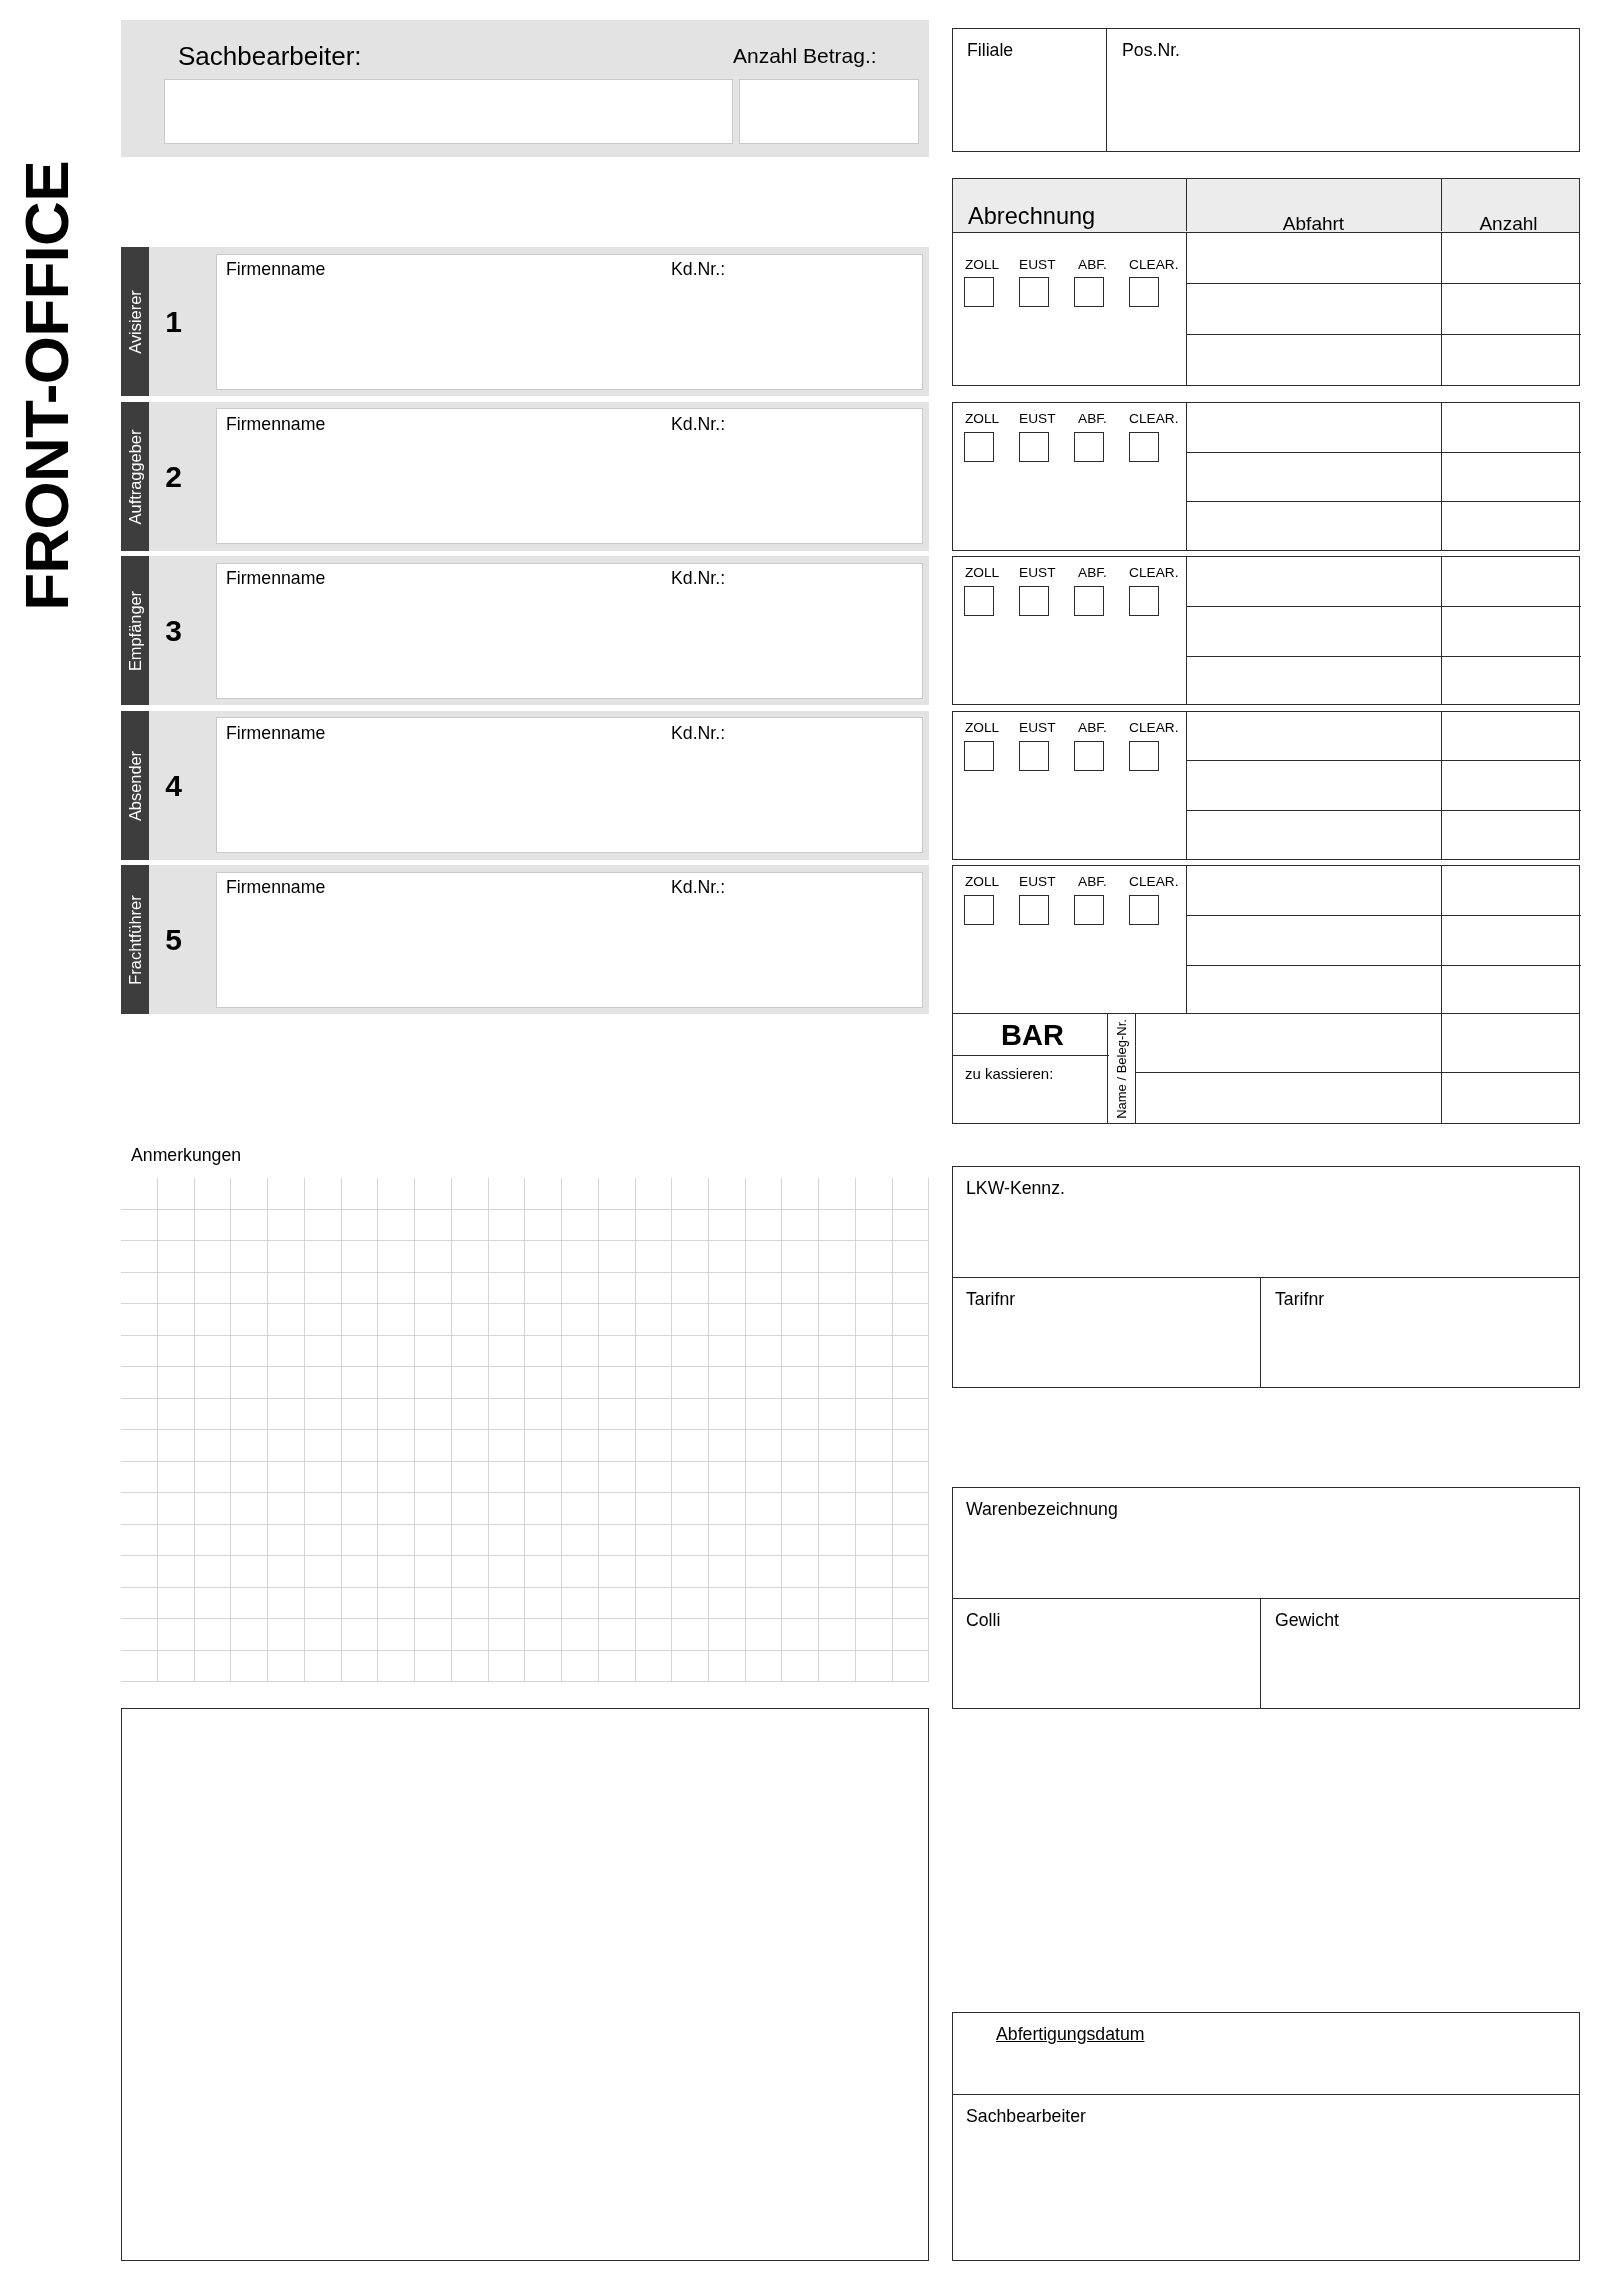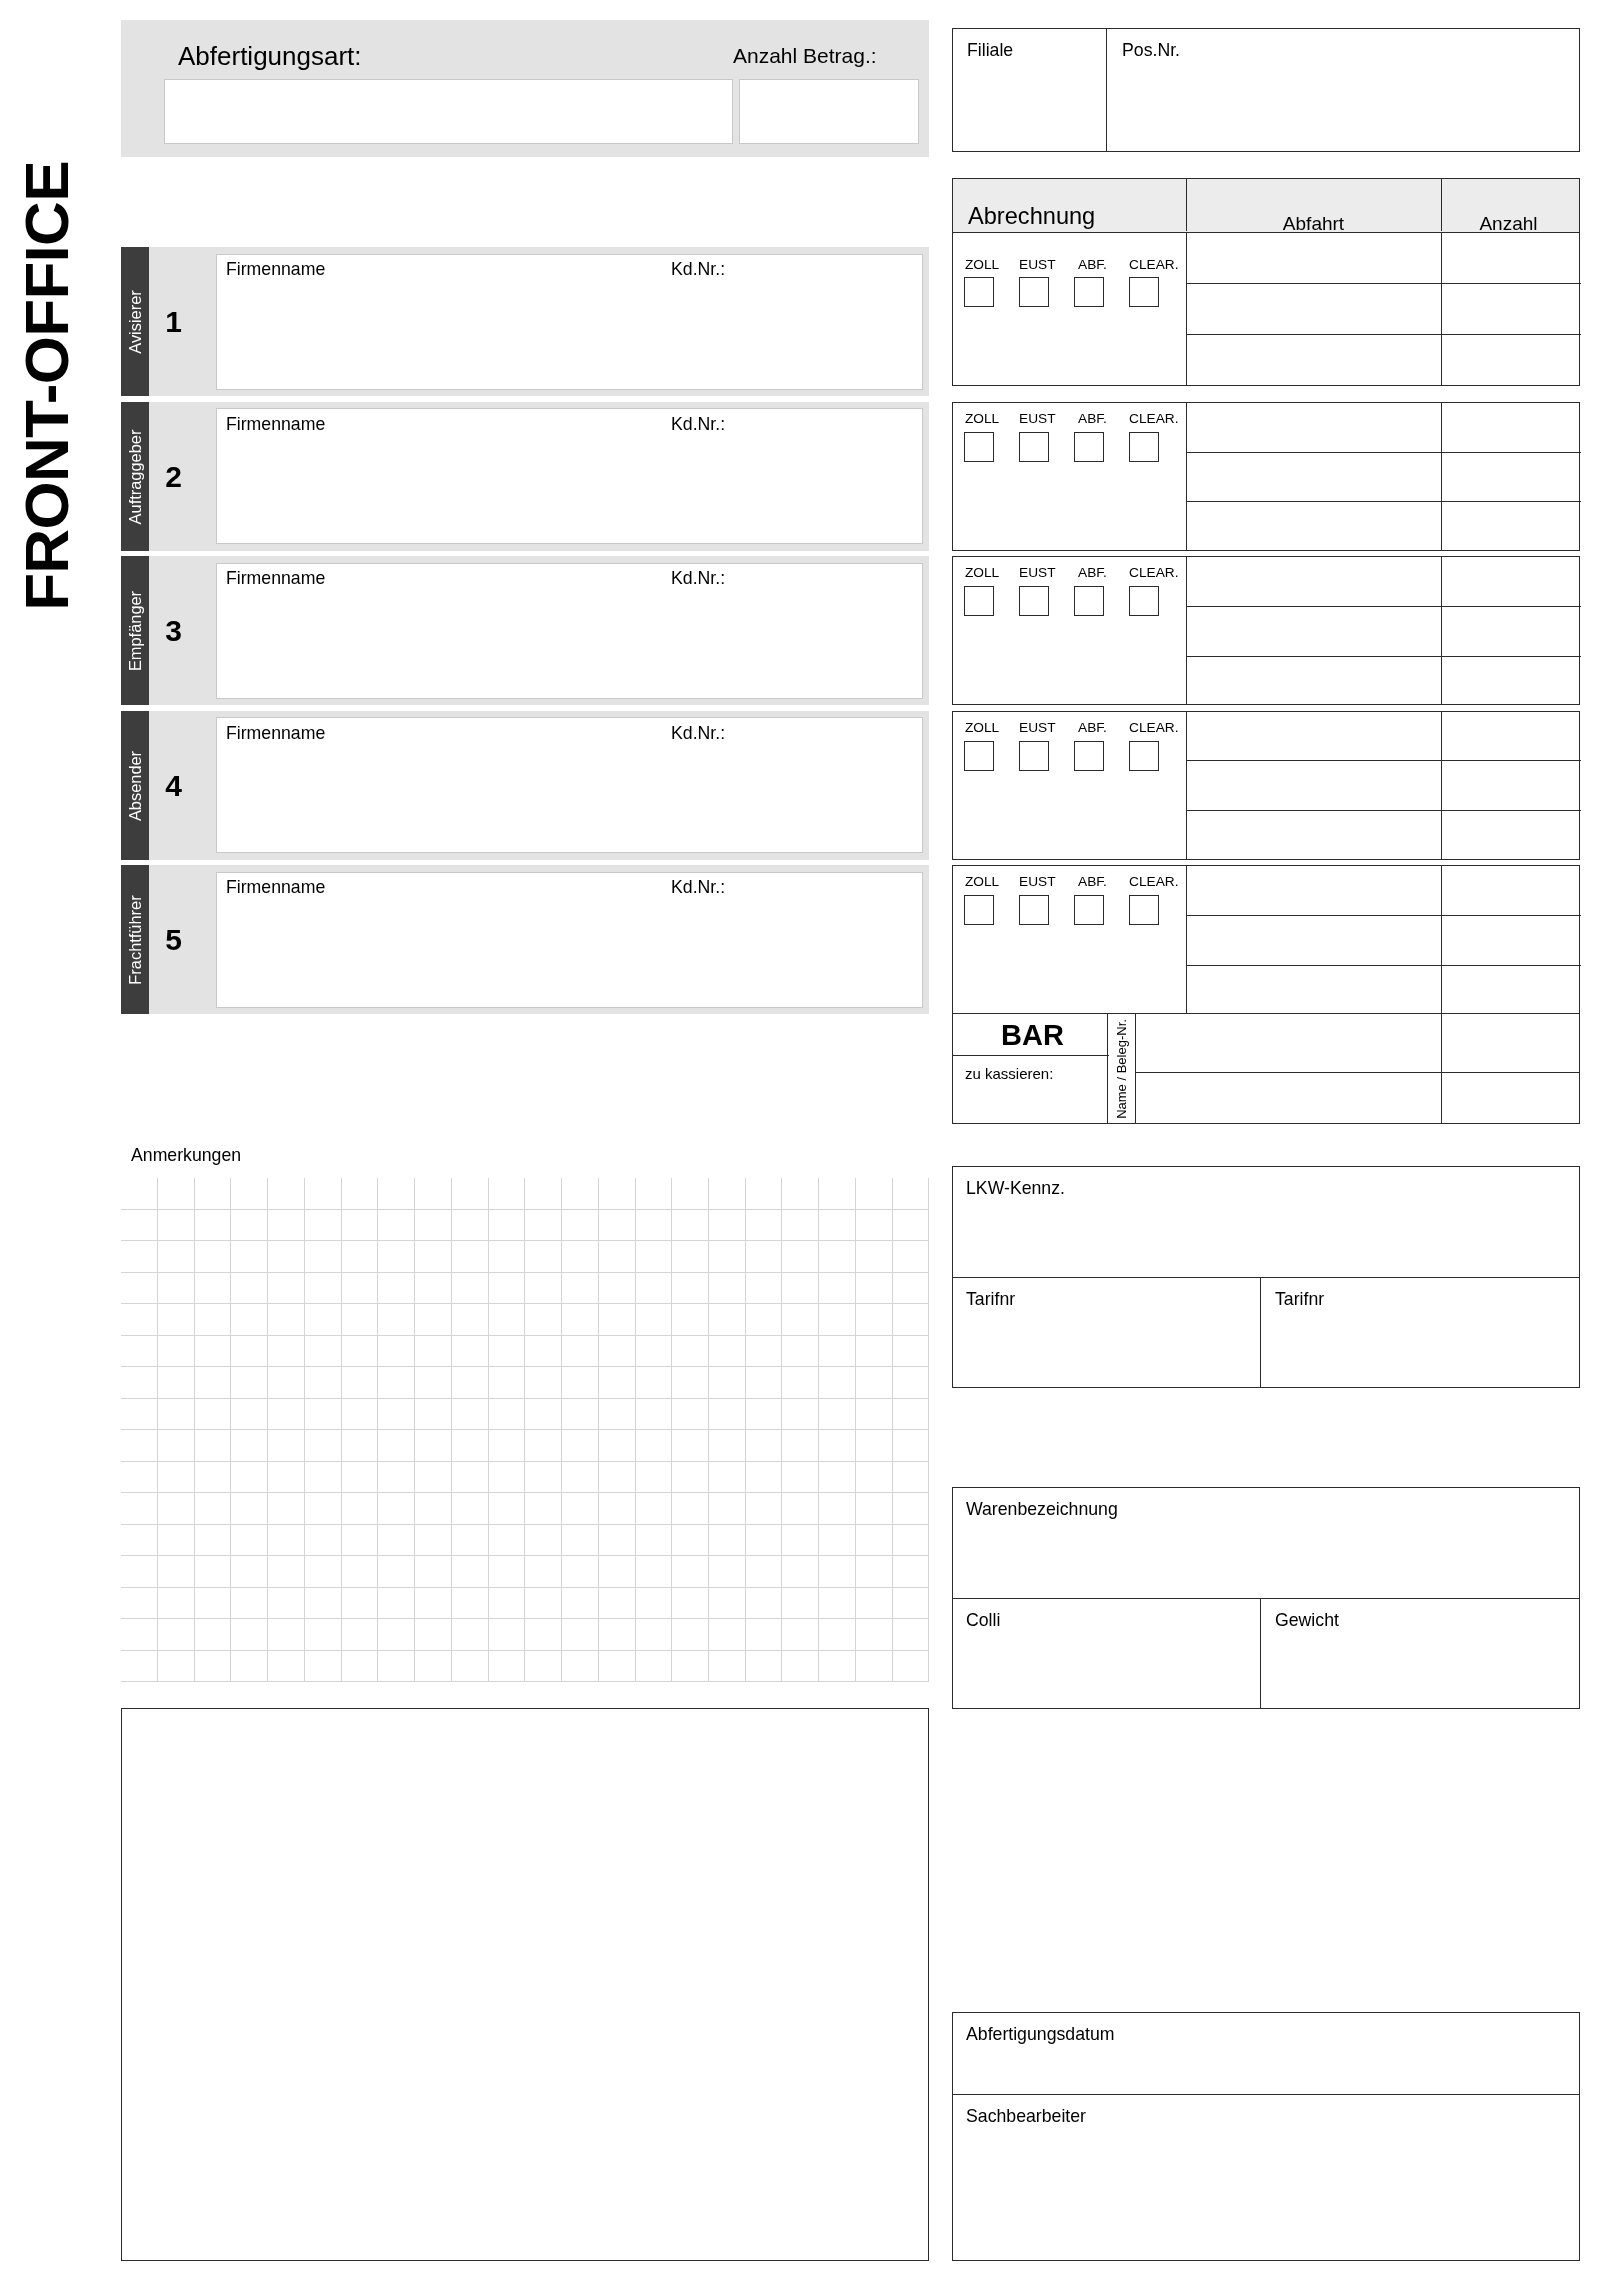--- a/index.html
+++ b/index.html
@@ -262,21 +262,21 @@
 </head>
 <body>
 
 <div class="page">
 
   <div class="front-office-title">
     <span>FRONT-OFFICE</span>
   </div>
 
   <div class="hdr-grey"></div>
-  <div class="hdr-text-1">Abfertigungsart:</div>
+  <div class="hdr-text-1">Sachbearbeiter:</div>
   <div class="hdr-text-2">Anzahl Betrag.:</div>
   <div class="hdr-white-1"></div>
   <div class="hdr-white-2"></div>
 
   <div class="filiale-box"></div>
   <div class="filiale-div"></div>
   <div class="lbl" style="left:967px; top:41px;">Filiale</div>
   <div class="lbl" style="left:1122px; top:41px;">Pos.Nr.</div>
   <div style="position:absolute; left:962px; top:65px; width:137px; height:79px;"></div>
   <div style="position:absolute; left:1116px; top:65px; width:455px; height:79px;"></div>
@@ -821,19 +821,19 @@
   <div style="position:absolute; left:962px; top:1636px; width:288px; height:69px;"></div>
   <div class="lbl" style="left:1275px; top:1611px;">Gewicht</div>
   <div style="position:absolute; left:1269px; top:1636px; width:301px; height:69px;"></div>
 
   <div class="big-note-box">
     <div style="position:absolute; left:7.9px; top:7.9px; right:7.9px; bottom:7.9px;"></div>
   </div>
 
   <div class="box" style="left:952px; top:2012px; width:628px; height:249px;"></div>
   <div class="abr-hline" style="left:952px; top:2094px; width:628px; height:1.3px;"></div>
-  <div class="lbl" style="left:966px; top:2025px;">Abfertigungsdatum</div>
+  <div class="lbl" style="left:996px; top:2025px;text-decoration:underline;">Abfertigungsdatum</div>
   <div style="position:absolute; left:962px; top:2049px; width:609px; height:41px;"></div>
   <div class="lbl" style="left:966px; top:2107px;">Sachbearbeiter</div>
   <div style="position:absolute; left:962px; top:2132px; width:609px; height:124px;"></div>
 
 </div>
 
 
 </body></html>

